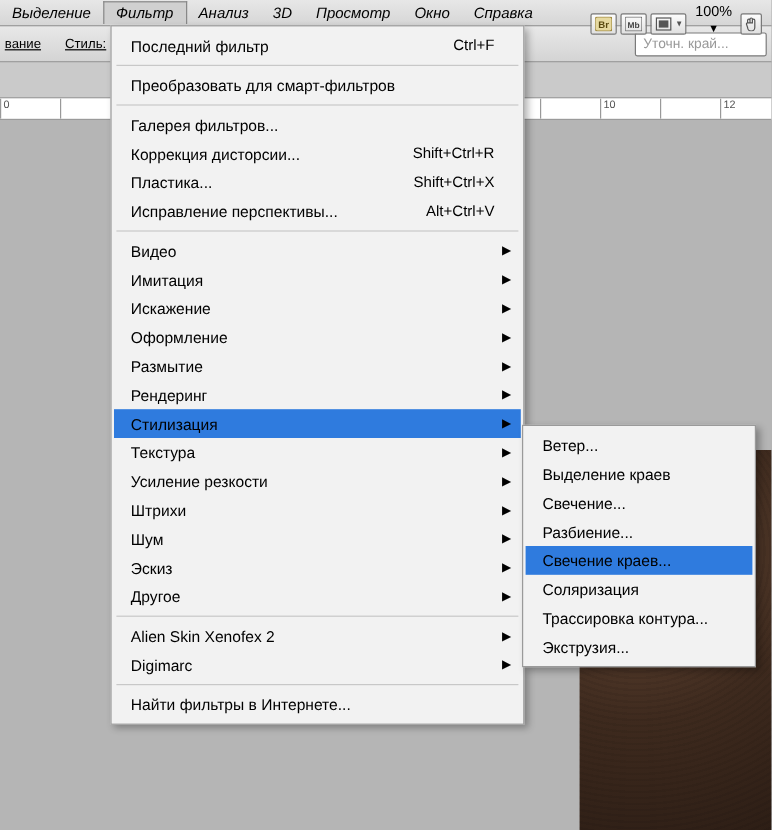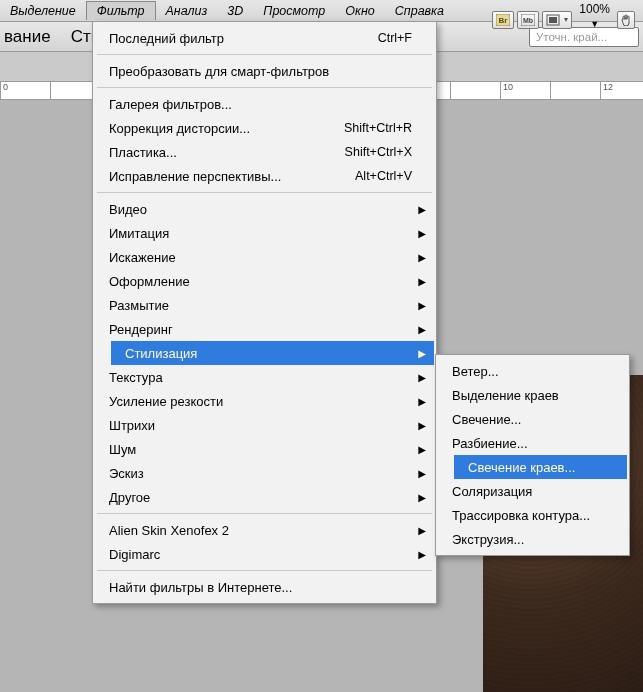--- a/index.html
+++ b/index.html
@@ -64,21 +64,21 @@
     }
     .optbar {
       height: 30px;
       background: linear-gradient(#e8e8e8, #d4d4d4);
       border-bottom: 1px solid #9a9a9a;
       display: flex;
       align-items: center;
       gap: 6px;
       padding: 0 4px;
     }
-    .opt-label { font-size: 17px; }
+    .opt-label { font-size: 11px; text-decoration: underline; }
     .dropdown {
       height: 20px;
       background: #fff;
       border: 1px solid #7a7a7a;
       border-radius: 2px;
       display: flex;
       align-items: center;
       padding: 0 6px;
       font-size: 11.5px;
       color: #999;
@@ -154,22 +154,21 @@
       align-items: center;
       height: 24px;
       padding: 0 22px 0 14px;
       font-size: 13px;
       position: relative;
       cursor: default;
       text-align: right;
     }
     .menu-row.highlight {
       background: #2f7bde;
-      color: #fef9c3;
-      margin-left: 16px;
+      color: #000000;
     }
     .menu-row .shortcut {
       margin-left: auto;
       font-size: 12.5px;
     }
     .menu-row .sub-arrow {
       position: absolute;
       right: 8px;
       font-size: 10px;
     }

